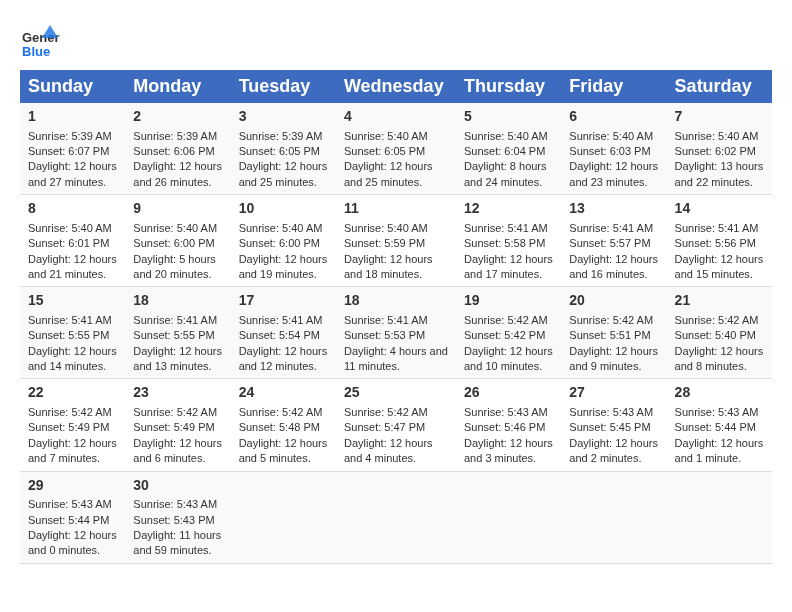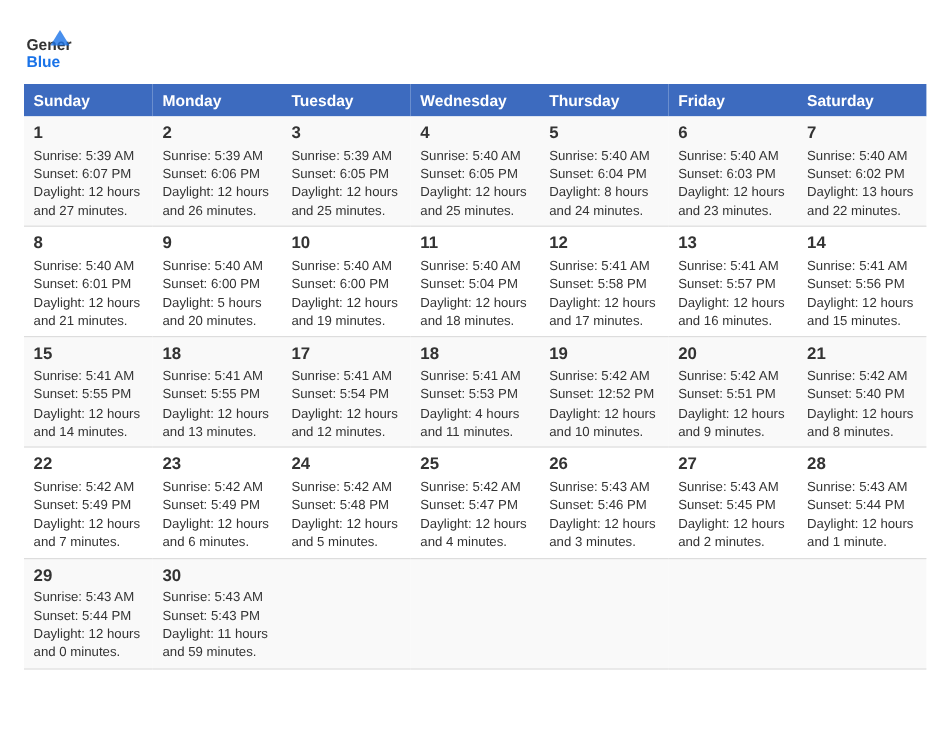--- a/index.html
+++ b/index.html
@@ -46,21 +46,21 @@
       border-collapse: collapse;
       font-size: 11px;
     }
     thead tr {
       background: #3d6bbf;
       color: #fff;
     }
     thead th {
       padding: 6px 8px;
       text-align: left;
-      font-size: 13px;
+      font-size: 18px;
       font-weight: bold;
     }
     tbody tr {
       border-bottom: 1px solid #ddd;
     }
     tbody tr:nth-child(odd) {
       background: #f9f9f9;
     }
     tbody tr:nth-child(even) {
       background: #fff;
@@ -119,31 +119,31 @@
         <td><span class="day-num">3</span><span>Sunrise: 5:39 AM</span><br><span>Sunset: 6:05 PM</span><br><span>Daylight: 12 hours and 25 minutes.</span></td>
         <td><span class="day-num">4</span><span>Sunrise: 5:40 AM</span><br><span>Sunset: 6:05 PM</span><br><span>Daylight: 12 hours and 25 minutes.</span></td>
         <td><span class="day-num">5</span><span>Sunrise: 5:40 AM</span><br><span>Sunset: 6:04 PM</span><br><span>Daylight: 8 hours and 24 minutes.</span></td>
         <td><span class="day-num">6</span><span>Sunrise: 5:40 AM</span><br><span>Sunset: 6:03 PM</span><br><span>Daylight: 12 hours and 23 minutes.</span></td>
         <td><span class="day-num">7</span><span>Sunrise: 5:40 AM</span><br><span>Sunset: 6:02 PM</span><br><span>Daylight: 13 hours and 22 minutes.</span></td>
       </tr>
       <tr class="week-row">
         <td><span class="day-num">8</span><span>Sunrise: 5:40 AM</span><br><span>Sunset: 6:01 PM</span><br><span>Daylight: 12 hours and 21 minutes.</span></td>
         <td><span class="day-num">9</span><span>Sunrise: 5:40 AM</span><br><span>Sunset: 6:00 PM</span><br><span>Daylight: 5 hours and 20 minutes.</span></td>
         <td><span class="day-num">10</span><span>Sunrise: 5:40 AM</span><br><span>Sunset: 6:00 PM</span><br><span>Daylight: 12 hours and 19 minutes.</span></td>
-        <td><span class="day-num">11</span><span>Sunrise: 5:40 AM</span><br><span>Sunset: 5:04 PM</span><br><span>Daylight: 12 hours and 18 minutes.</span></td>
+        <td><span class="day-num">11</span><span>Sunrise: 5:40 AM</span><br><span>Sunset: 5:59 PM</span><br><span>Daylight: 12 hours and 18 minutes.</span></td>
         <td><span class="day-num">12</span><span>Sunrise: 5:41 AM</span><br><span>Sunset: 5:58 PM</span><br><span>Daylight: 12 hours and 17 minutes.</span></td>
         <td><span class="day-num">13</span><span>Sunrise: 5:41 AM</span><br><span>Sunset: 5:57 PM</span><br><span>Daylight: 12 hours and 16 minutes.</span></td>
         <td><span class="day-num">14</span><span>Sunrise: 5:41 AM</span><br><span>Sunset: 5:56 PM</span><br><span>Daylight: 12 hours and 15 minutes.</span></td>
       </tr>
       <tr class="week-row">
         <td><span class="day-num">15</span><span>Sunrise: 5:41 AM</span><br><span>Sunset: 5:55 PM</span><br><span>Daylight: 12 hours and 14 minutes.</span></td>
         <td><span class="day-num">18</span><span>Sunrise: 5:41 AM</span><br><span>Sunset: 5:55 PM</span><br><span>Daylight: 12 hours and 13 minutes.</span></td>
         <td><span class="day-num">17</span><span>Sunrise: 5:41 AM</span><br><span>Sunset: 5:54 PM</span><br><span>Daylight: 12 hours and 12 minutes.</span></td>
         <td><span class="day-num">18</span><span>Sunrise: 5:41 AM</span><br><span>Sunset: 5:53 PM</span><br><span>Daylight: 4 hours and 11 minutes.</span></td>
-        <td><span class="day-num">19</span><span>Sunrise: 5:42 AM</span><br><span>Sunset: 12:52 PM</span><br><span>Daylight: 12 hours and 10 minutes.</span></td>
+        <td><span class="day-num">19</span><span>Sunrise: 5:42 AM</span><br><span>Sunset: 5:42 PM</span><br><span>Daylight: 12 hours and 10 minutes.</span></td>
         <td><span class="day-num">20</span><span>Sunrise: 5:42 AM</span><br><span>Sunset: 5:51 PM</span><br><span>Daylight: 12 hours and 9 minutes.</span></td>
         <td><span class="day-num">21</span><span>Sunrise: 5:42 AM</span><br><span>Sunset: 5:40 PM</span><br><span>Daylight: 12 hours and 8 minutes.</span></td>
       </tr>
       <tr class="week-row">
         <td><span class="day-num">22</span><span>Sunrise: 5:42 AM</span><br><span>Sunset: 5:49 PM</span><br><span>Daylight: 12 hours and 7 minutes.</span></td>
         <td><span class="day-num">23</span><span>Sunrise: 5:42 AM</span><br><span>Sunset: 5:49 PM</span><br><span>Daylight: 12 hours and 6 minutes.</span></td>
         <td><span class="day-num">24</span><span>Sunrise: 5:42 AM</span><br><span>Sunset: 5:48 PM</span><br><span>Daylight: 12 hours and 5 minutes.</span></td>
         <td><span class="day-num">25</span><span>Sunrise: 5:42 AM</span><br><span>Sunset: 5:47 PM</span><br><span>Daylight: 12 hours and 4 minutes.</span></td>
         <td><span class="day-num">26</span><span>Sunrise: 5:43 AM</span><br><span>Sunset: 5:46 PM</span><br><span>Daylight: 12 hours and 3 minutes.</span></td>
         <td><span class="day-num">27</span><span>Sunrise: 5:43 AM</span><br><span>Sunset: 5:45 PM</span><br><span>Daylight: 12 hours and 2 minutes.</span></td>

